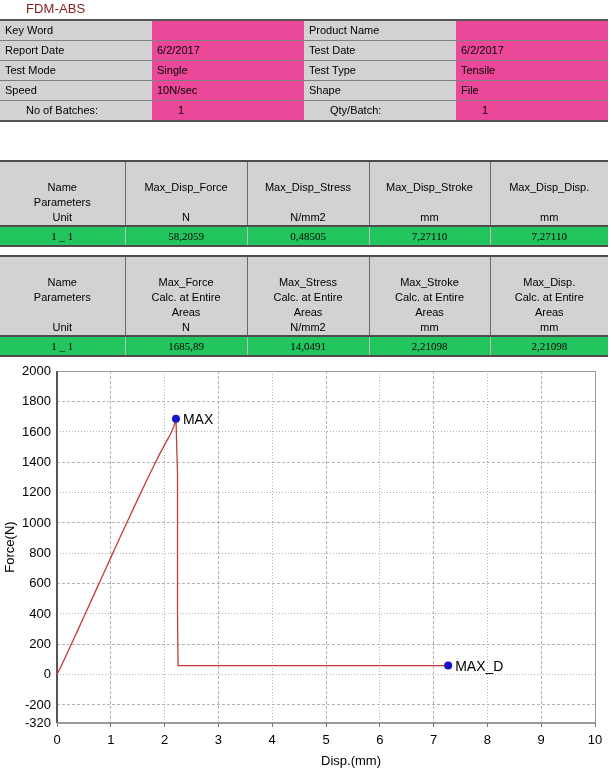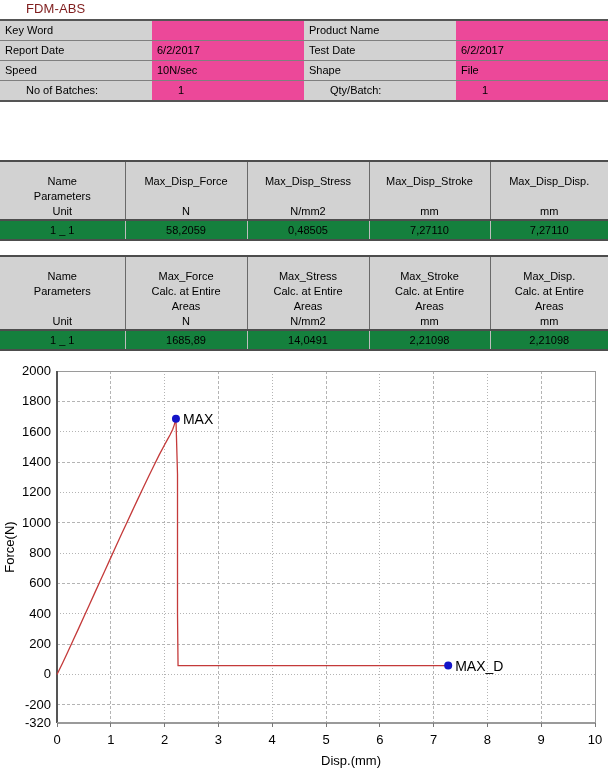--- a/index.html
+++ b/index.html
@@ -70,29 +70,30 @@
   }
   .data-table td {
     vertical-align: top;
     text-align: center;
     background: #d2d2d2;
     border-left: 1px solid #6a6a6a;
     padding: 0;
     line-height: 15px;
   }
   .data-table td:first-child { border-left: none; }
-  .data-table thead tr td { border-top: 2px solid #4d4d4d; padding-top: 12px; }
+  .data-table thead tr td { border-top: 2px solid #4d4d4d; padding-top: 18px; }
   .data-table thead tr td .hl { display: block; height: 15px; }
   .data-table tbody tr td {
-    background: #15803d;
+    background: #22c55e;
     border-top: 2px solid #4d4d4d;
     border-bottom: 2px solid #4d4d4d;
     border-left: 1px solid #bdbdbd;
     height: 18px;
     line-height: 18px;
+    font-family: Liberation Serif, serif;
   }
   .data-table tbody tr td:first-child { border-left: none; }
 
   
   .hdr-stack { display: block; }
   .hdr-stack span { display: block; height: 15px; line-height: 15px; }
 
   #data-table-1 { top: 160px; }
   #data-table-2 { top: 255px; }
 
@@ -123,20 +124,26 @@
       <td class="lbl">Key Word</td>
       <td class="val"></td>
       <td class="lbl">Product Name</td>
       <td class="val"></td>
     </tr>
     <tr>
       <td class="lbl">Report Date</td>
       <td class="val">6/2/2017</td>
       <td class="lbl">Test Date</td>
       <td class="val">6/2/2017</td>
+    </tr>
+    <tr>
+      <td class="lbl">Test Mode</td>
+      <td class="val">Single</td>
+      <td class="lbl">Test Type</td>
+      <td class="val">Tensile</td>
     </tr>
     <tr>
       <td class="lbl">Speed</td>
       <td class="val">10N/sec</td>
       <td class="lbl">Shape</td>
       <td class="val">File</td>
     </tr>
     <tr>
       <td class="lbl">No of Batches:</td>
       <td class="val">1</td>

